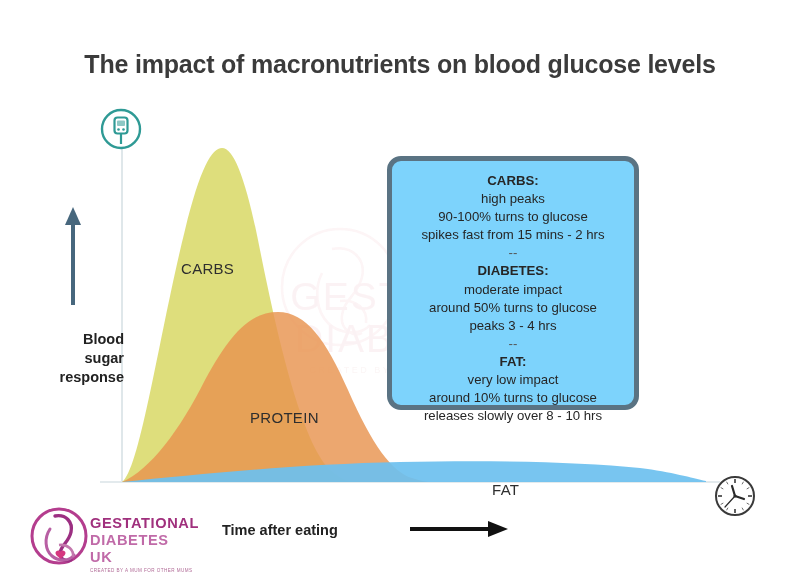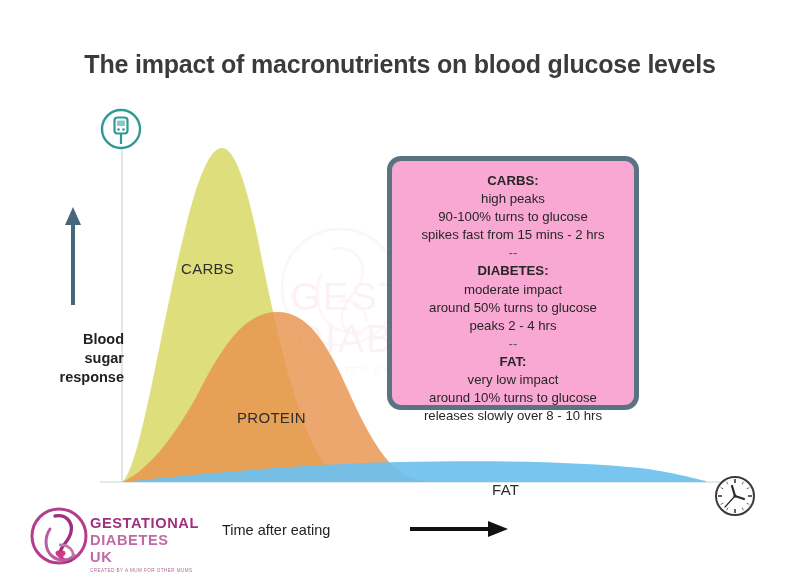--- a/index.html
+++ b/index.html
@@ -112,21 +112,21 @@
     font-weight: bold;
     color: #222222;
     line-height: 19px;
   }
 
   #x-axis-label {
     position: absolute;
     left: 222px;
     top: 522px;
     font-size: 14.5px;
-    font-weight: normal;
+    font-weight: bold;
     color: #222222;
   }
   #x-axis-arrow {
     position: absolute;
     left: 410px;
     top: 519px;
     width: 100px;
     height: 20px;
   }
 
@@ -149,34 +149,34 @@
 
   
   .curve-label {
     position: absolute;
     font-size: 15px;
     font-weight: normal;
     color: #2e2e2e;
     letter-spacing: 0.3px;
   }
   #label-carbs   { left: 181px; top: 260px; }
-  #label-protein { left: 237px; top: 409px; }
+  #label-protein { left: 250px; top: 409px; }
   #label-fat     { left: 492px; top: 481px; }
 
   
   #info-box {
     position: absolute;
     left: 387px;
     top: 156px;
     width: 252px;
     height: 254px;
     box-sizing: border-box;
     border: 5px solid #5a7383;
     border-radius: 14px;
-    background: #f9a8d4;
+    background: #7dd3fc;
     padding-top: 11px;
     text-align: center;
   }
   .info-line {
     font-size: 13.2px;
     color: #262626;
     line-height: 18.1px;
     white-space: nowrap;
   }
   .info-line.heading { font-weight: bold; }
@@ -312,21 +312,21 @@
 
   <div id="info-box">
     <div class="info-line heading">CARBS:</div>
     <div class="info-line">high peaks</div>
     <div class="info-line">90-100% turns to glucose</div>
     <div class="info-line">spikes fast from 15 mins - 2 hrs</div>
     <div class="info-line sep">--</div>
     <div class="info-line heading">DIABETES:</div>
     <div class="info-line">moderate impact</div>
     <div class="info-line">around 50% turns to glucose</div>
-    <div class="info-line">peaks 2 - 4 hrs</div>
+    <div class="info-line">peaks 3 - 4 hrs</div>
     <div class="info-line sep">--</div>
     <div class="info-line heading">FAT:</div>
     <div class="info-line">very low impact</div>
     <div class="info-line">around 10% turns to glucose</div>
     <div class="info-line">releases slowly over 8 - 10 hrs</div>
   </div>
 
   <div id="logo">
     <svg id="logo-mark" viewBox="0 0 62 62">
       <circle cx="31" cy="31" r="27" fill="none" stroke="#b43d8e" stroke-width="3"></circle>

